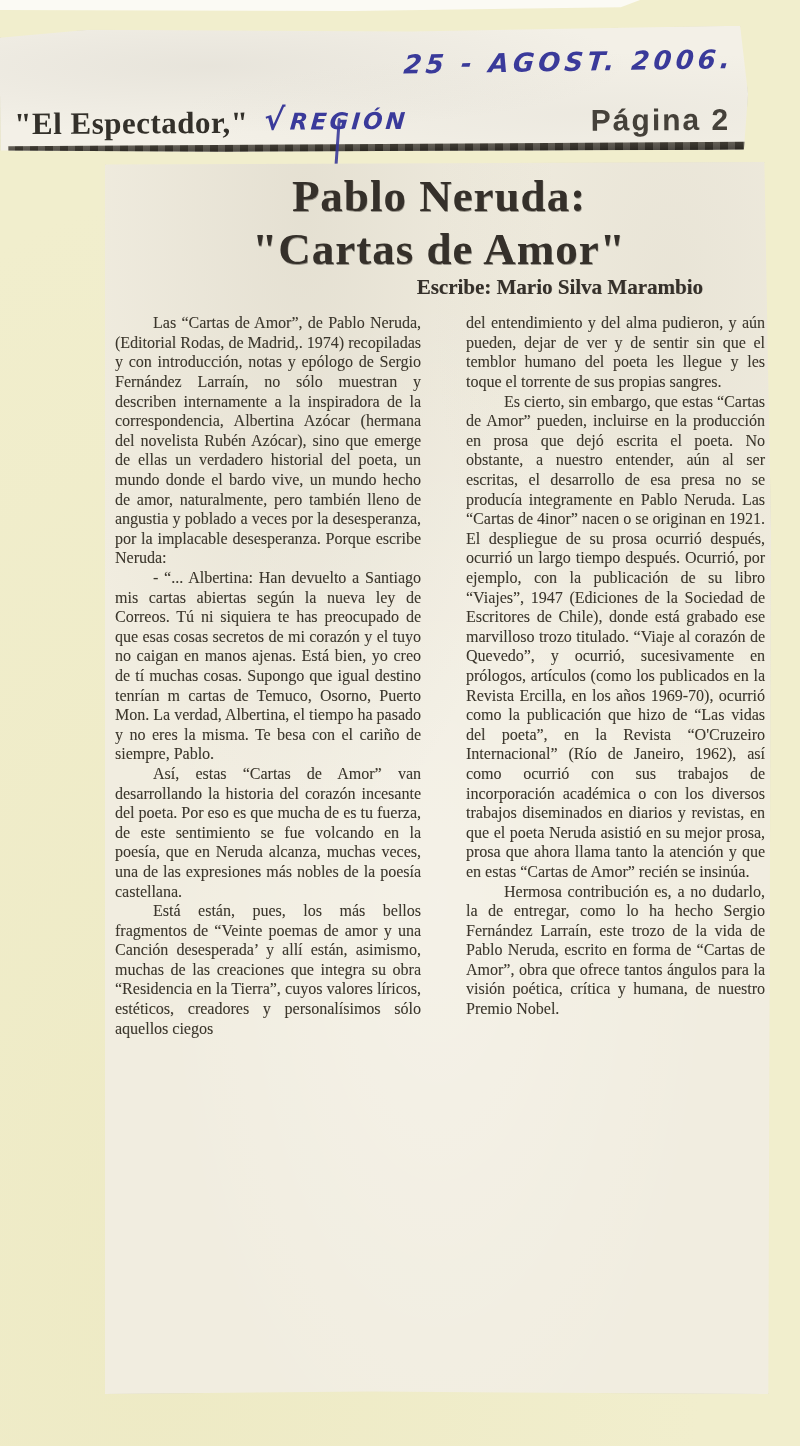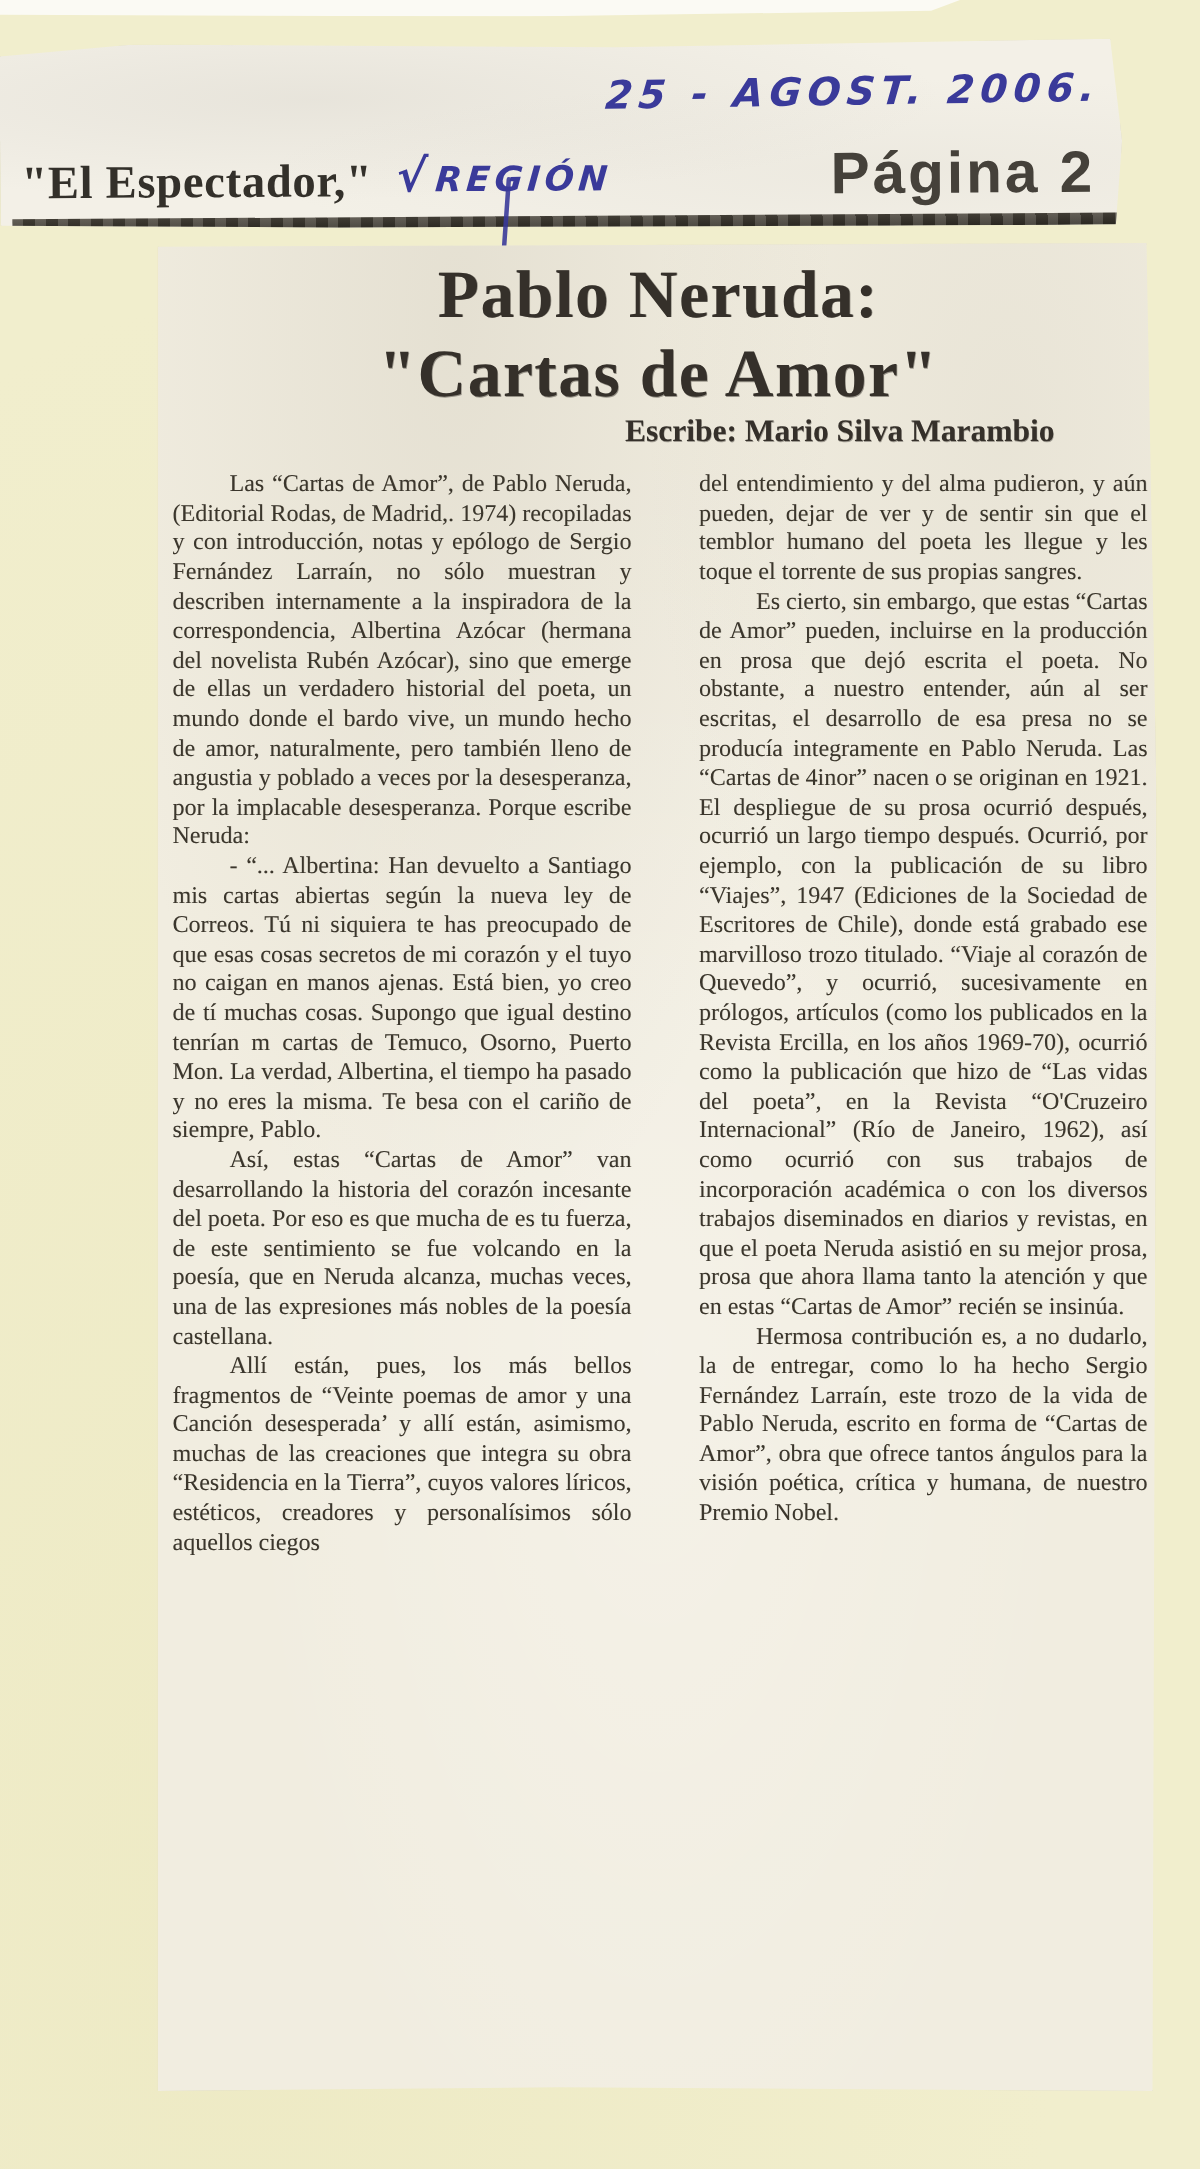--- a/index.html
+++ b/index.html
@@ -59,21 +59,21 @@
     font-family:"DejaVu Sans", sans-serif;
     font-style:italic; font-weight:bold;
     color:#3a3a9a; white-space:nowrap;
     transform:skewX(-5deg) translateY(-3px);
   }
   .region-check { font-size:30px; font-weight:bold; margin-right:6px; }
   .region-label { font-size:23px; letter-spacing:3px; }
   .page-num {
     margin-left:auto; margin-right:18px;
     font-family:"Liberation Sans", sans-serif;
-    font-weight:bold; font-size:39px;
+    font-weight:bold; font-size:30px;
     color:#45413a; letter-spacing:2px;
     white-space:nowrap;
   }
   .masthead-rule {
     position:absolute; left:8px; right:3px; bottom:0;
     height:8px;
     background:
       repeating-linear-gradient(90deg, rgba(255,255,255,.12) 0 7px, rgba(0,0,0,.18) 7px 15px),
       linear-gradient(#4e493f,#332f28);
   }
@@ -158,21 +158,21 @@
     <span>Pablo Neruda:</span><br>
     <span>"Cartas de Amor"</span>
   </h1>
   <div class="byline">Escribe: Mario Silva Marambio</div>
 
   <div class="cols">
     <div class="col col-left">
       <p>Las “Cartas de Amor”, de Pablo Neruda, (Editorial Rodas, de Madrid,. 1974) recopiladas y con introducción, notas y epólogo de Sergio Fernández Larraín, no sólo muestran y describen internamente a la inspiradora de la correspondencia, Albertina Azócar (hermana del novelista Rubén Azócar), sino que emerge de ellas un verdadero historial del poeta, un mundo donde el bardo vive, un mundo hecho de amor, naturalmente, pero también lleno de angustia y poblado a veces por la desesperanza, por la implacable desesperanza. Porque escribe Neruda:</p>
       <p>- “... Albertina: Han devuelto a Santiago mis cartas abiertas según la nueva ley de Correos. Tú ni siquiera te has preocupado de que esas cosas secretos de mi corazón y el tuyo no caigan en manos ajenas. Está bien, yo creo de tí muchas cosas. Supongo que igual destino tenrían m cartas de Temuco, Osorno, Puerto Mon. La verdad, Albertina, el tiempo ha pasado y no eres la misma. Te besa con el cariño de siempre, Pablo.</p>
       <p>Así, estas “Cartas de Amor” van desarrollando la historia del corazón incesante del poeta. Por eso es que mucha de es tu fuerza, de este sentimiento se fue volcando en la poesía, que en Neruda alcanza, muchas veces, una de las expresiones más nobles de la poesía castellana.</p>
-      <p>Allí están, pues, los más bellos fragmentos de “Veinte poemas de amor y una Canción desesperada’ y allí están, asimismo, muchas de las creaciones que integra su obra “Residencia en la Tierra”, cuyos valores líricos, estéticos, creadores y personalísimos sólo aquellos ciegos</p>
+      <p>Está están, pues, los más bellos fragmentos de “Veinte poemas de amor y una Canción desesperada’ y allí están, asimismo, muchas de las creaciones que integra su obra “Residencia en la Tierra”, cuyos valores líricos, estéticos, creadores y personalísimos sólo aquellos ciegos</p>
     </div>
     <div class="col col-right">
       <p class="no-indent">del entendimiento y del alma pudieron, y aún pueden, dejar de ver y de sentir sin que el temblor humano del poeta les llegue y les toque el torrente de sus propias sangres.</p>
       <p>Es cierto, sin embargo, que estas “Cartas de Amor” pueden, incluirse en la producción en prosa que dejó escrita el poeta. No obstante, a nuestro entender, aún al ser escritas, el desarrollo de esa presa no se producía integramente en Pablo Neruda. Las “Cartas de 4inor” nacen o se originan en 1921. El despliegue de su prosa ocurrió después, ocurrió un largo tiempo después. Ocurrió, por ejemplo, con la publicación de su libro “Viajes”, 1947 (Ediciones de la Sociedad de Escritores de Chile), donde está grabado ese marvilloso trozo titulado. “Viaje al corazón de Quevedo”, y ocurrió, sucesivamente en prólogos, artículos (como los publicados en la Revista Ercilla, en los años 1969-70), ocurrió como la publicación que hizo de “Las vidas del poeta”, en la Revista “O'Cruzeiro Internacional” (Río de Janeiro, 1962), así como ocurrió con sus trabajos de incorporación académica o con los diversos trabajos diseminados en diarios y revistas, en que el poeta Neruda asistió en su mejor prosa, prosa que ahora llama tanto la atención y que en estas “Cartas de Amor” recién se insinúa.</p>
       <p>Hermosa contribución es, a no dudarlo, la de entregar, como lo ha hecho Sergio Fernández Larraín, este trozo de la vida de Pablo Neruda, escrito en forma de “Cartas de Amor”, obra que ofrece tantos ángulos para la visión poética, crítica y humana, de nuestro Premio Nobel.</p>
     </div>
   </div>
 </div>
 
 </body></html>

